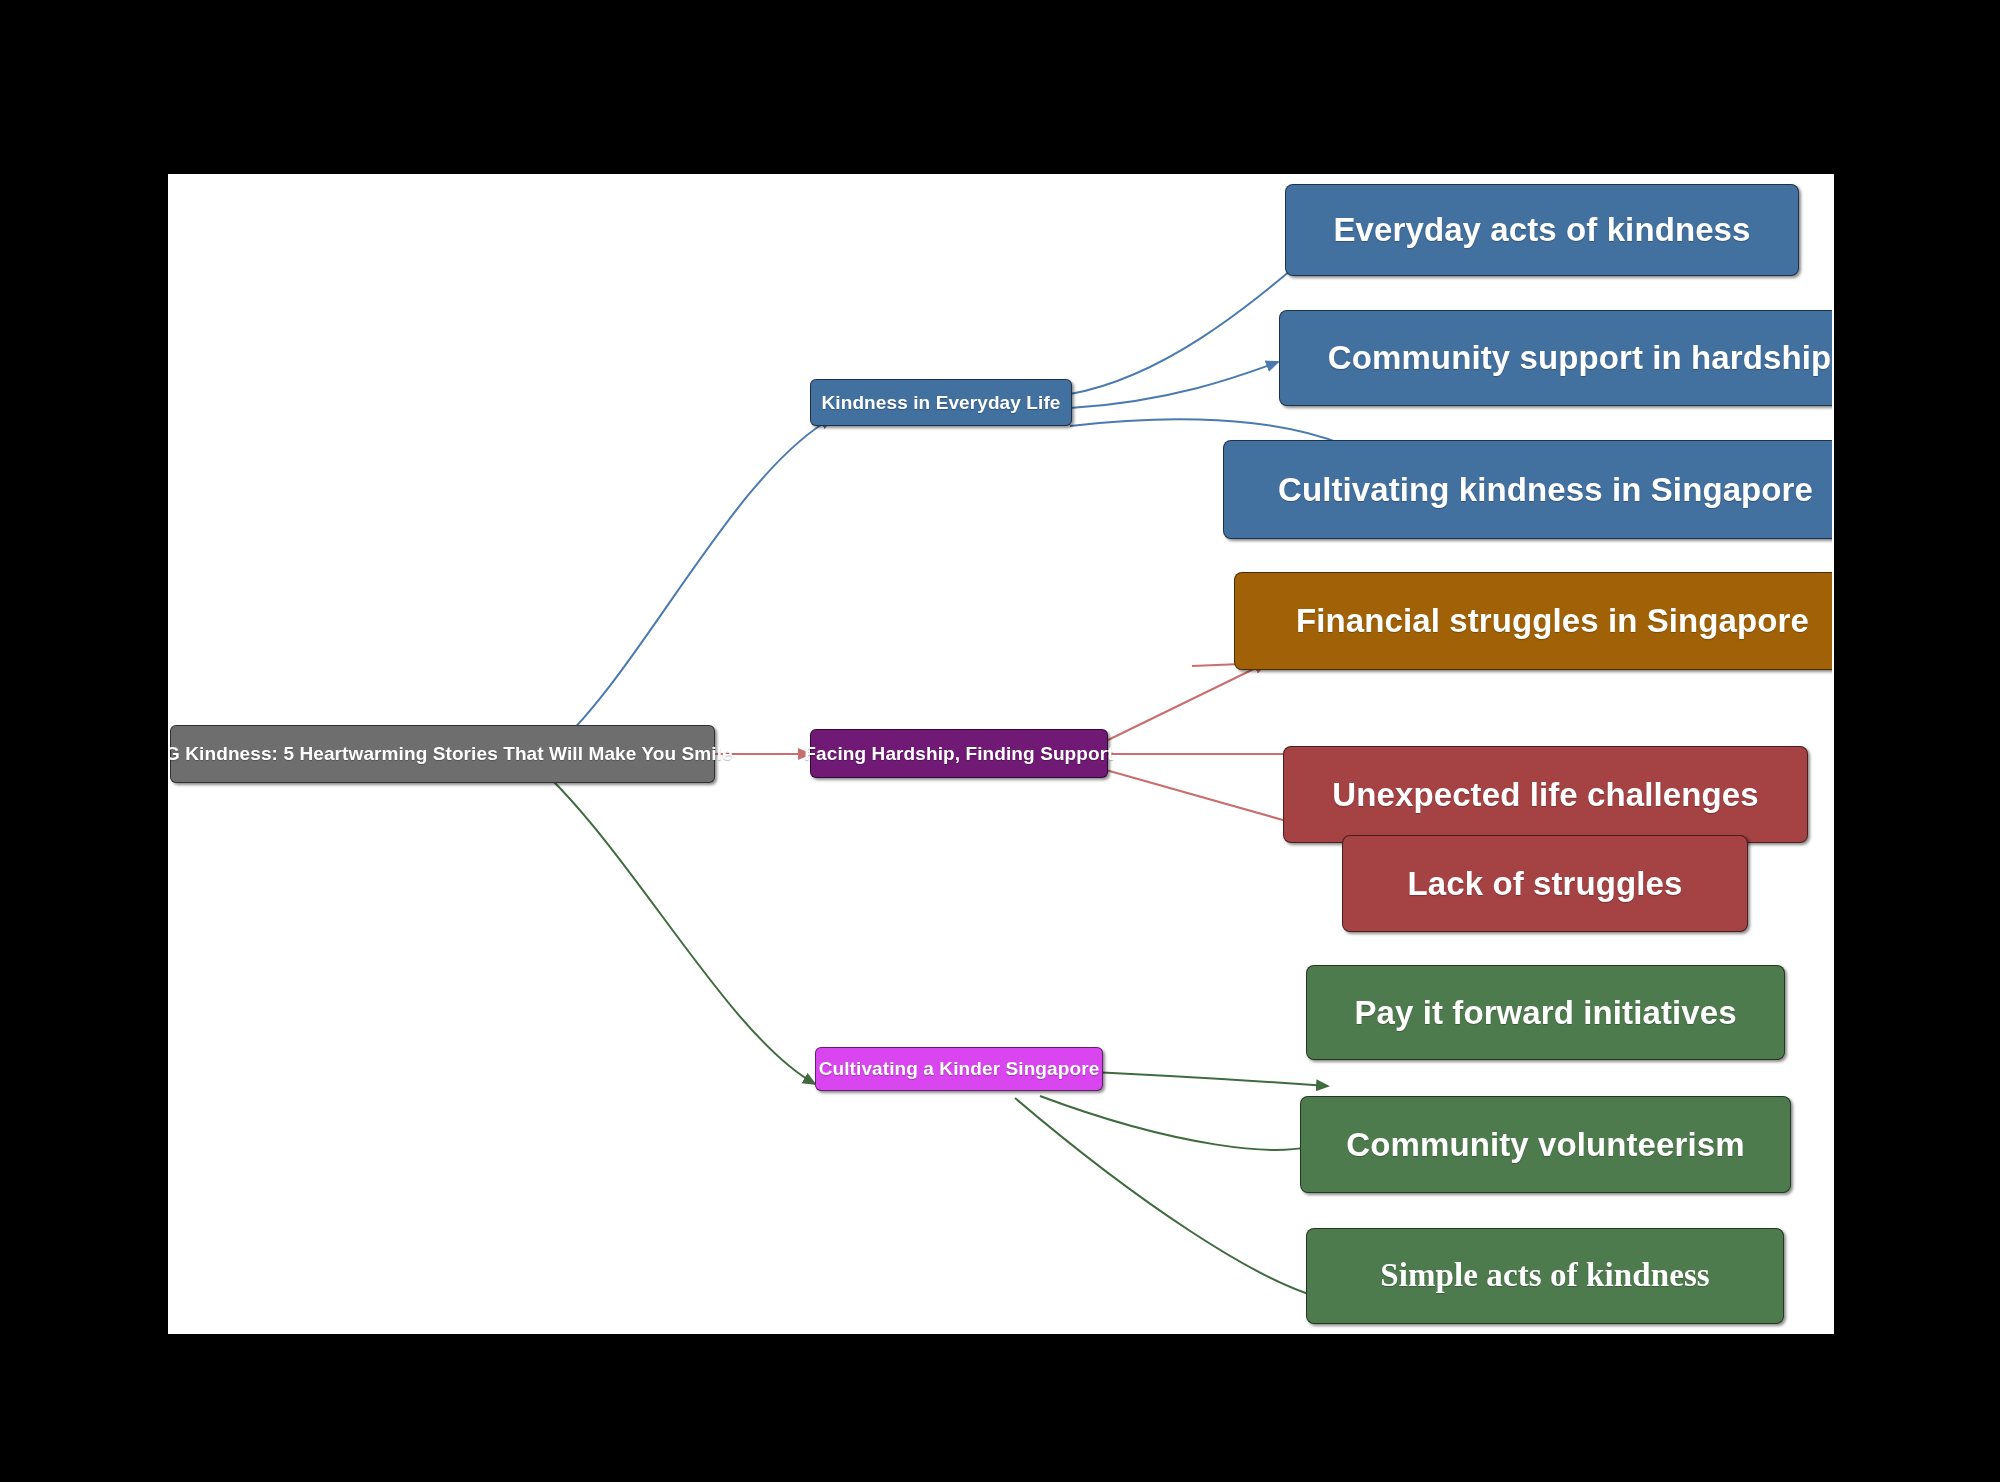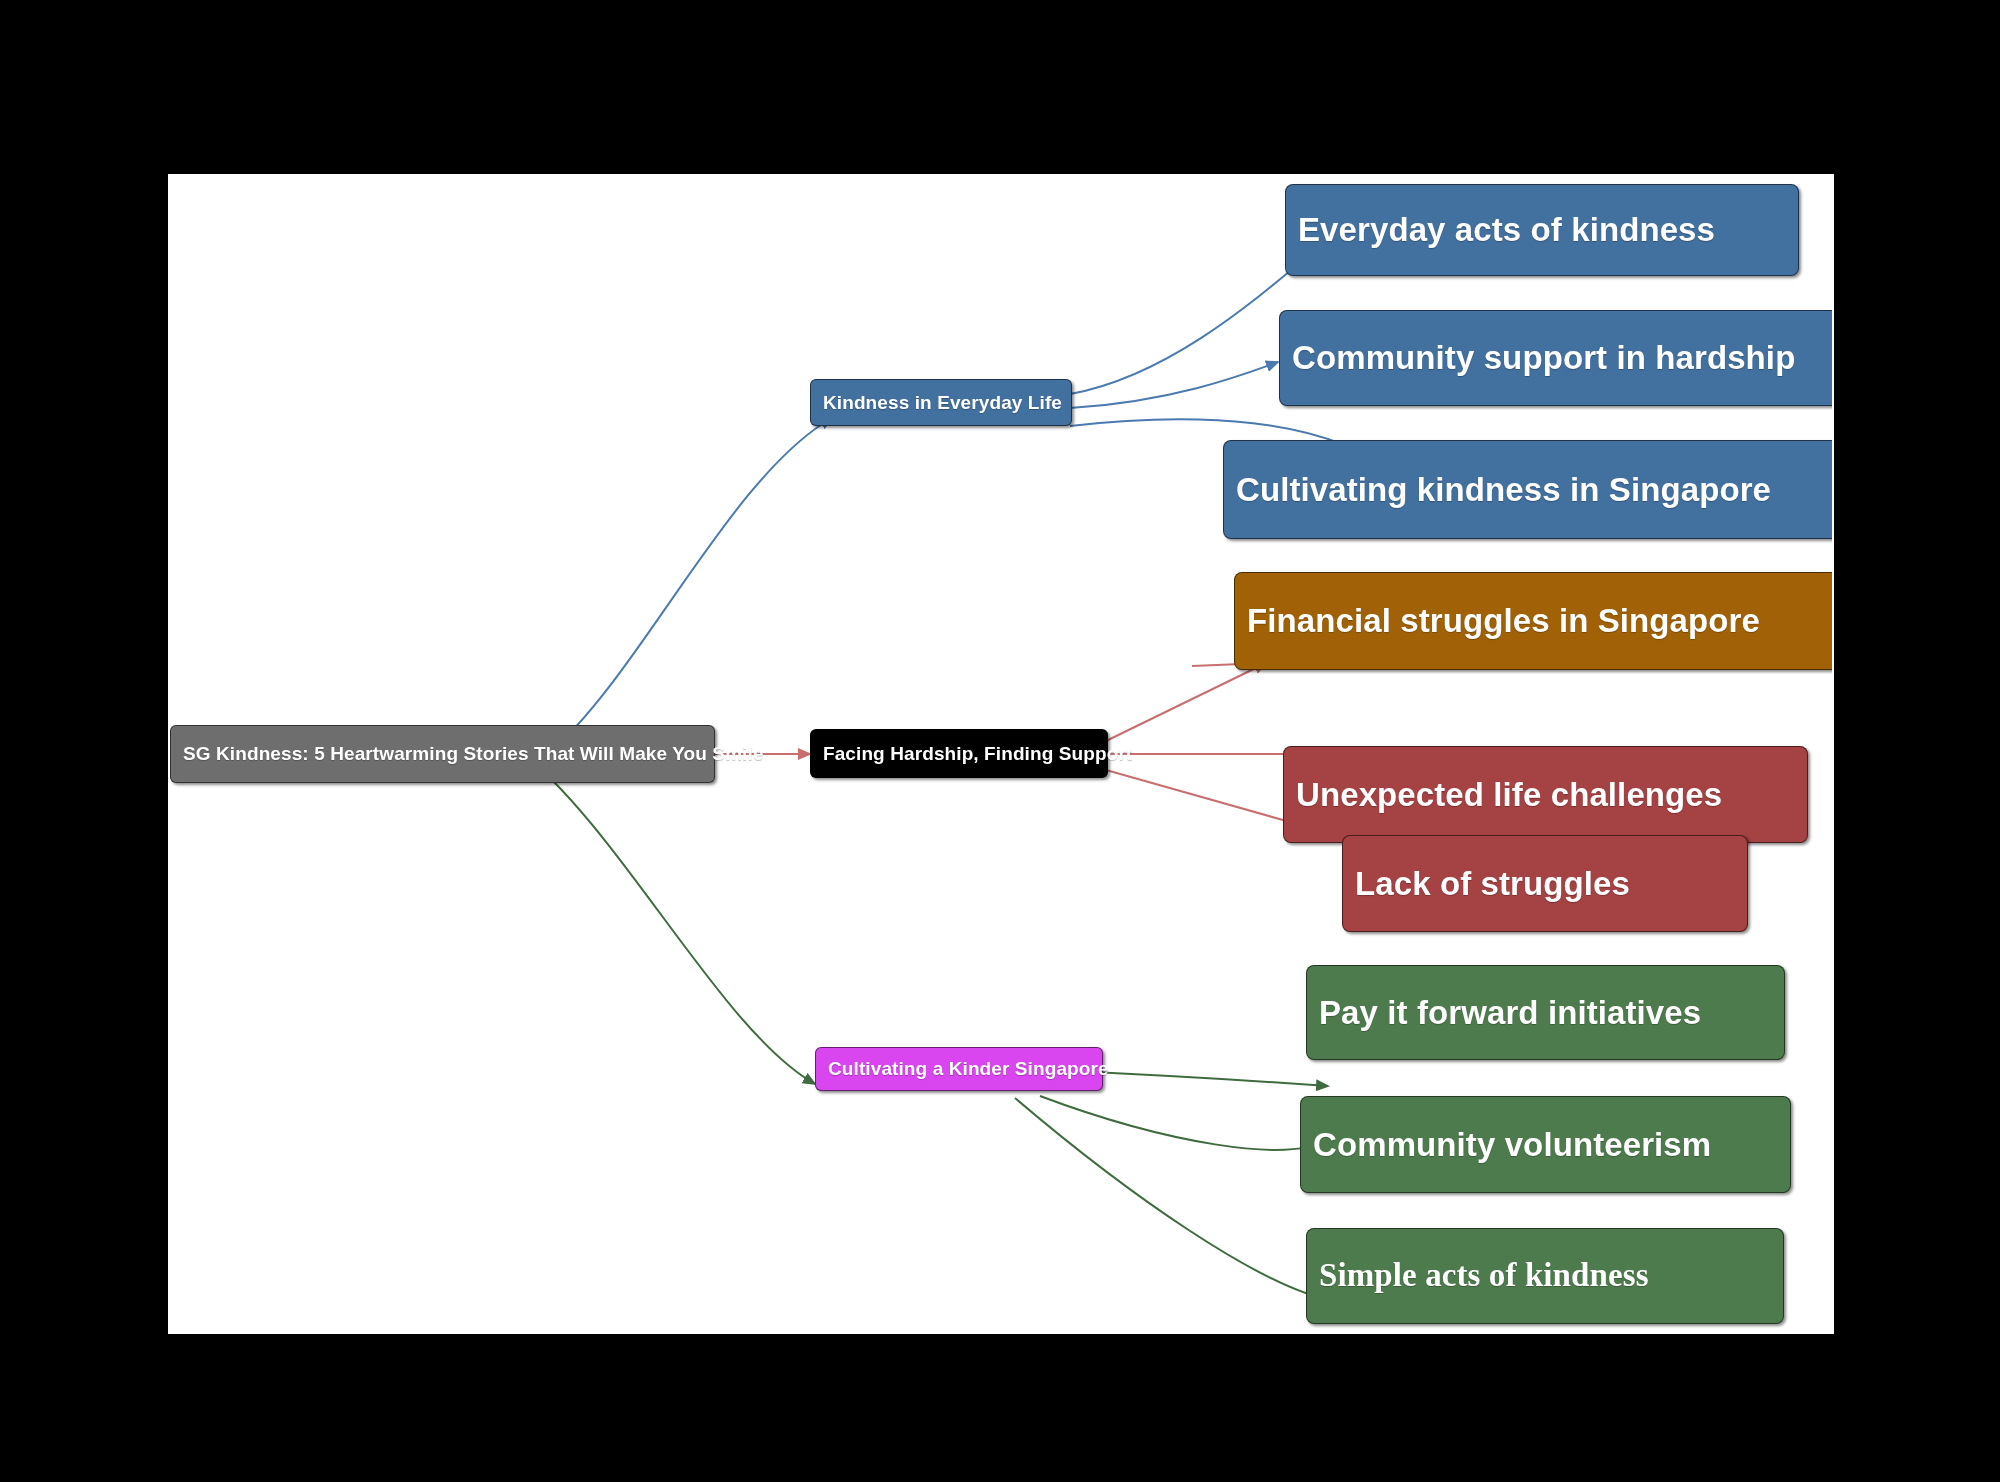--- a/index.html
+++ b/index.html
@@ -42,20 +42,21 @@
     width: 1666px;
     height: 1160px;
     pointer-events: none;
   }
 
   .node {
     position: absolute;
     box-sizing: border-box;
     display: flex;
     align-items: center;
+    justify-content: center;
     text-align: center;
     color: #ffffff;
     font-weight: bold;
     border-radius: 7px;
     border: 1px solid rgba(0,0,0,0.55);
     box-shadow: 2px 2px 3px rgba(0,0,0,0.45);
     padding: 4px 12px;
     line-height: 1.15;
     letter-spacing: 0.1px;
     user-select: none;
@@ -131,21 +132,21 @@
     </svg>
 
     <div class="node root" style="left:0px; top:549px; width:545px; height:58px; background:#6e6e6e;">
       <span class="node-label">SG Kindness: 5 Heartwarming Stories That Will Make You Smile</span>
     </div>
 
     <div class="node branch" style="left:640px; top:203px; width:262px; height:47px; background:#42709f;">
       <span class="node-label">Kindness in Everyday Life</span>
     </div>
 
-    <div class="node branch" style="left:640px; top:553px; width:298px; height:49px; background:#000000;">
+    <div class="node branch" style="left:640px; top:553px; width:298px; height:49px; background:#701a75;">
       <span class="node-label">Facing Hardship, Finding Support</span>
     </div>
 
     <div class="node branch" style="left:645px; top:871px; width:288px; height:44px; background:#d946ef;">
       <span class="node-label">Cultivating a Kinder Singapore</span>
     </div>
 
     <div class="node leaf" style="left:1115px; top:8px; width:514px; height:92px; background:#42709f;">
       <span class="node-label">Everyday acts of kindness</span>
     </div>

